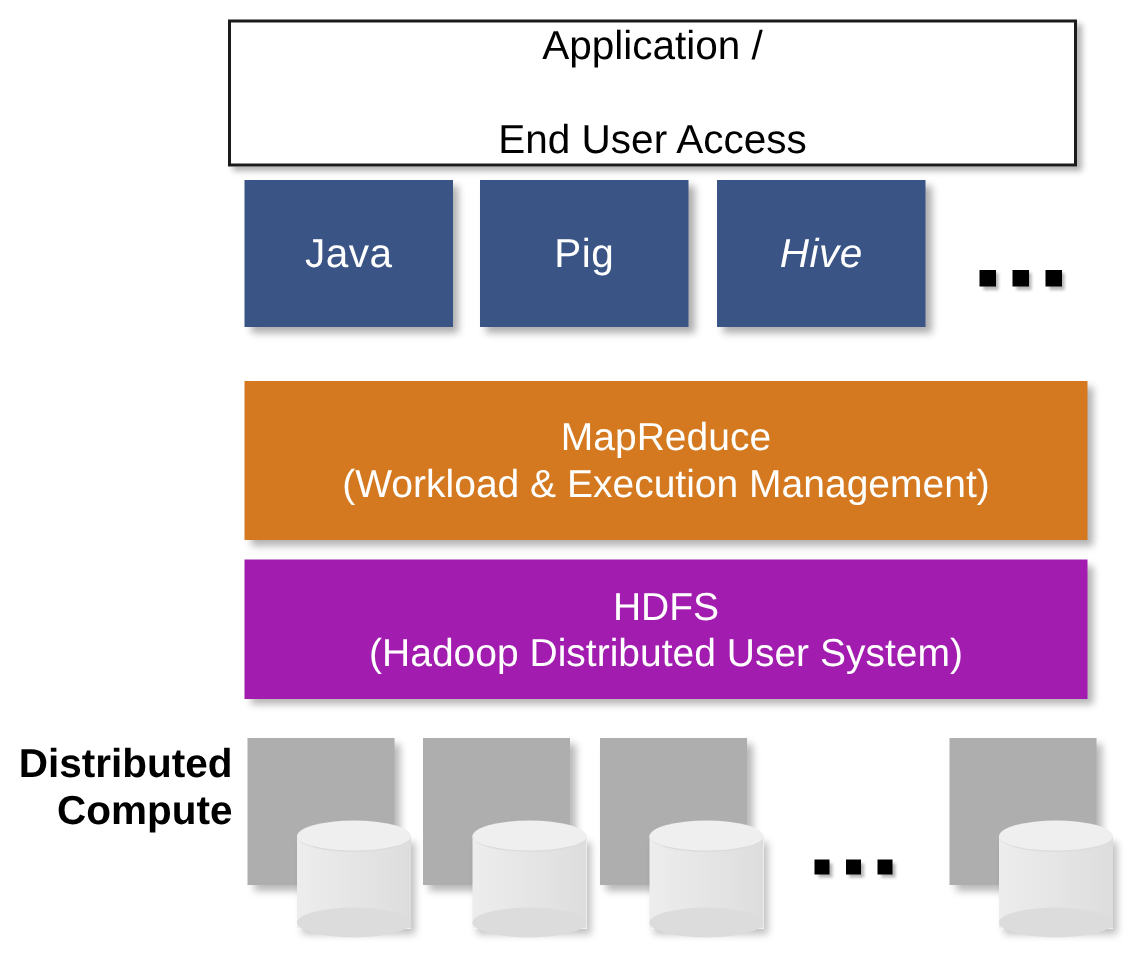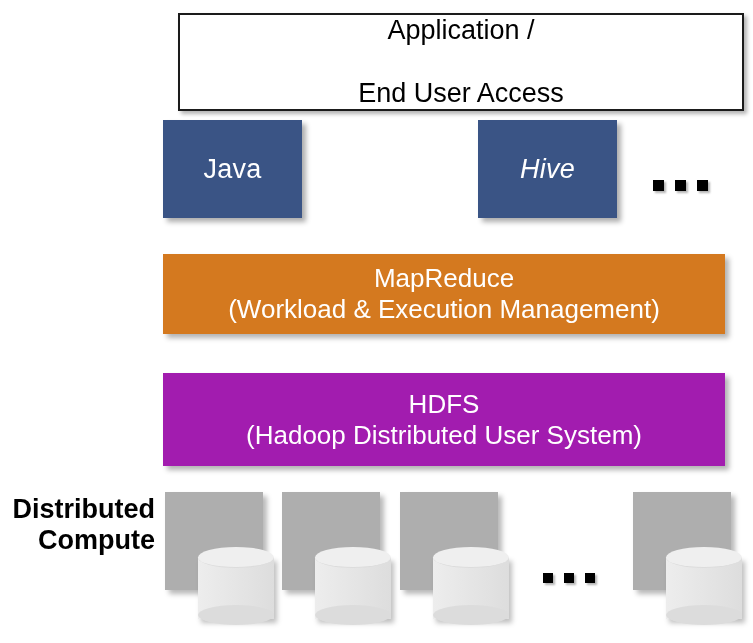--- a/index.html
+++ b/index.html
@@ -15,21 +15,21 @@
     position: relative;
     width: 753px;
     height: 643px;
     background: #ffffff;
     overflow: hidden;
   }
 
   
   .app-box {
     position: absolute;
-    left: 178px;
+    left: 152px;
     top: 13px;
     width: 566px;
     height: 98px;
     background: #ffffff;
     border: 2px solid #1b1b1b;
     box-sizing: border-box;
     box-shadow: 3px 3px 4px rgba(0,0,0,0.30);
     display: flex;
     flex-direction: column;
     align-items: center;
@@ -87,21 +87,21 @@
     display: flex;
     flex-direction: column;
     align-items: center;
     justify-content: center;
     color: #ffffff;
     text-align: center;
     line-height: 1.18;
   }
   .band-mapreduce {
     top: 254px;
-    height: 80px;
+    height: 106px;
     background: #d4791f;
     font-size: 26px;
   }
   .band-hdfs {
     top: 373px;
     height: 93px;
     background: #a21caf;
     font-size: 26px;
   }
   .band .line2 { font-size: 26px; }
@@ -181,20 +181,23 @@
 <div id="stage">
 
   <div class="app-box">
     <div>Application /</div>
     <div>End User Access</div>
   </div>
 
   <div class="tool-box t0">
     <span>Java</span>
   </div>
+  <div class="tool-box t1">
+    <span>Pig</span>
+  </div>
   <div class="tool-box t2">
     <span>Hive</span>
   </div>
   <div class="dots dots-tools">
     <span></span>
     <span></span>
     <span></span>
   </div>
 
   <div class="band band-mapreduce">

